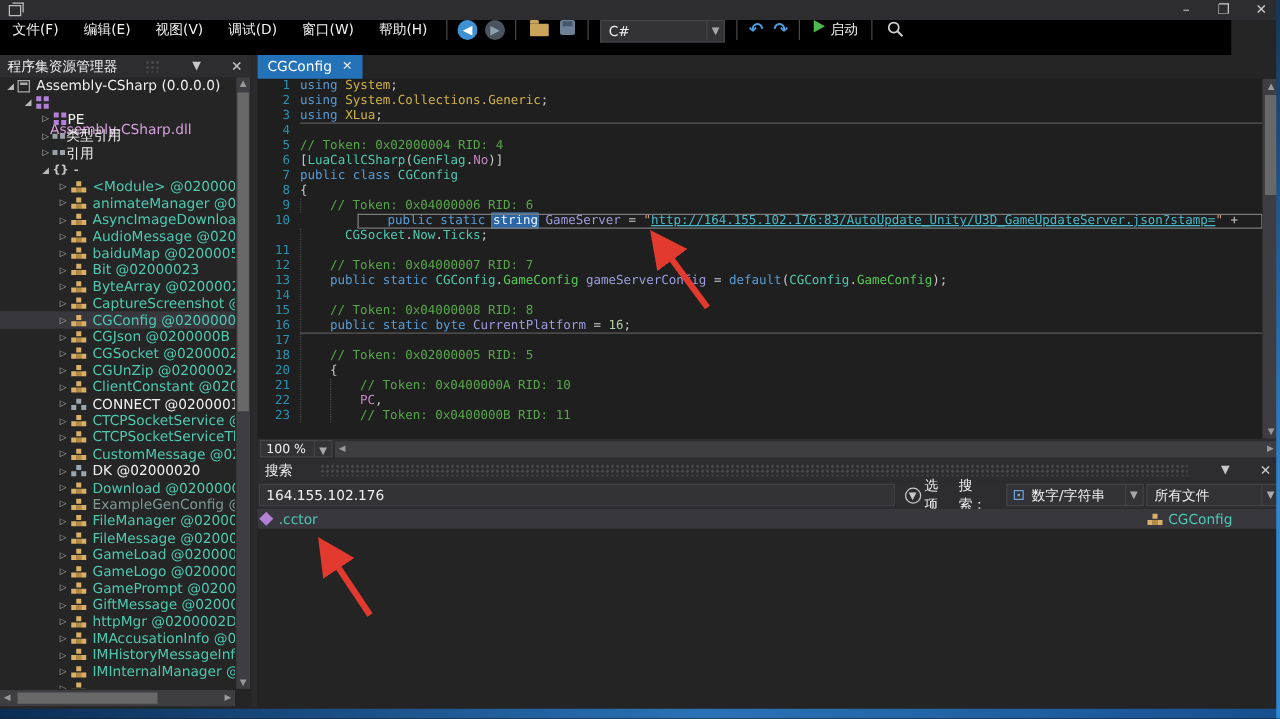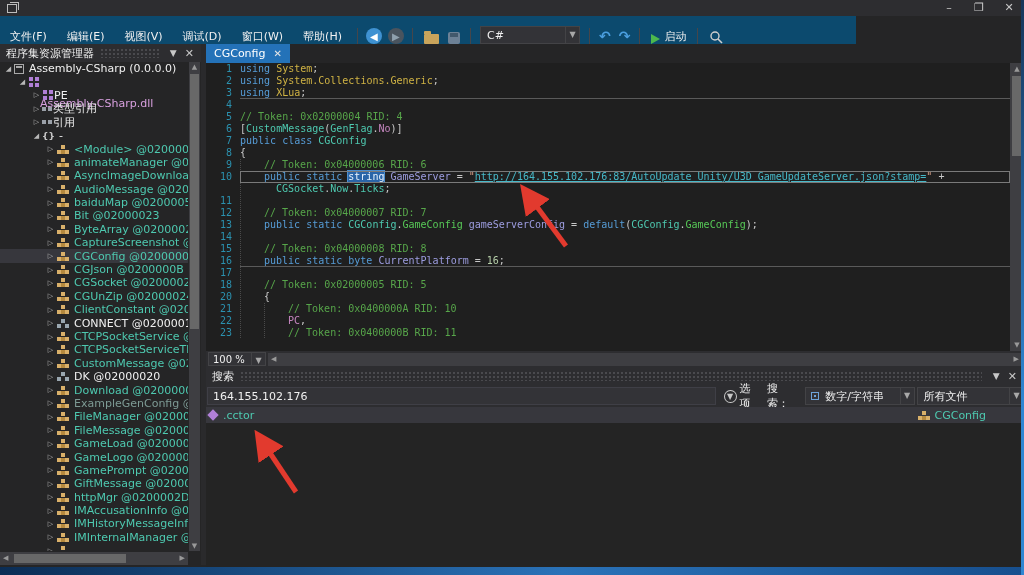--- a/index.html
+++ b/index.html
@@ -9,22 +9,22 @@
 
   
   #titlebar { position:absolute; left:0; top:0; width:1024px; height:16px; background:#2d2d30;
               display:flex; align-items:center; color:#cfcfcf; font-size:11px; }
   #appicon { width:10px; height:9px; border:1px solid #bdbdbd; margin:1px 6px 0 7px; position:relative; }
   #appicon:before { content:""; position:absolute; left:2px; top:-3px; width:8px; height:7px; border:1px solid #bdbdbd; border-bottom:none; border-left:none; }
   #wbtns { margin-left:auto; display:flex; align-items:center; height:100%; }
   .wbtn { width:30px; text-align:center; color:#c8c8c8; font-size:11px; line-height:16px; }
 
   
-  #menubar { position:absolute; left:0; top:16px; width:856px; height:28px; background:#0c4a6e;
-             display:flex; align-items:flex-end; font-size:11px; color:#f1f1f1; }
+  #menubar { position:absolute; left:0; top:16px; width:985px; height:28px; background:#000000;
+             display:flex; align-items:flex-start; font-size:11px; color:#f1f1f1; }
   .mitem { padding:0 10px; }
   .tsep { width:1px; height:16px; background:#46464a; margin:0 5px; }
   .cbtn { width:16px; height:16px; border-radius:50%; display:flex; align-items:center; justify-content:center;
           font-size:10px; color:#fff; margin:0 3px; }
   .cbtn.back { background:#3f92d2; }
   .cbtn.fwd  { background:#4a545e; color:#8fa0ad; }
   .folder { width:15px; height:10px; background:#c9a45b; border-radius:1px; position:relative; margin:3px 4px 0 6px; }
   .folder:before { content:""; position:absolute; left:0; top:-3px; width:7px; height:3px; background:#c9a45b; border-radius:1px 1px 0 0; }
   .saveall { width:12px; height:12px; background:#6d8196; border-radius:2px; margin:0 5px; position:relative; }
   .saveall:before { content:""; position:absolute; left:2px; top:1px; width:8px; height:4px; background:#42586c; }
@@ -32,21 +32,21 @@
   #langcombo { width:100px; margin:0 4px; }
   .combo .cval { flex:1; padding:0 6px; font-size:11px; }
   .combo .cdrop { width:14px; height:100%; border-left:1px solid #434346; text-align:center; color:#a8a8a8; font-size:8px; line-height:16px; }
   .uarrow { color:#4b9fe0; font-size:14px; font-weight:bold; margin:0 4px; }
   .play { width:0; height:0; border-left:9px solid #4db84d; border-top:5px solid transparent; border-bottom:5px solid transparent; margin:0 4px 0 6px; }
   #startlbl { font-size:11px; margin-right:6px; }
   .mag { margin-left:6px; }
 
   
   #explorer { position:absolute; left:0; top:44px; width:201px; height:521px; background:#252526; }
-  .phead { height:18px; display:flex; align-items:center; background:#2d2d30; color:#f0f0f0; font-size:11px; padding-left:6px; }
+  .phead { height:18px; display:flex; align-items:center; background:#2d2d30; color:#f0f0f0; font-size:11px; padding-left:6px;gap:16px; }
   .phead .dots { flex:1; height:10px; margin:0 6px;
                  background-image:radial-gradient(circle,#4a4a4e 1px,transparent 1.2px); background-size:4px 4px; }
   .phbtn { color:#c8c8c8; font-size:9px; padding:0 5px; }
   .phx { color:#c8c8c8; font-size:11px; padding:0 7px 0 3px; }
   #tree { position:absolute; left:0; top:18px; width:188px; height:489px; overflow:hidden; }
   .trow { height:13.4px; display:flex; align-items:center; white-space:nowrap; font-size:11px; }
   .trow.sel { background:#37373d; }
   .texp { width:11px; flex:none; font-size:7px; color:#b8b8b8; text-align:center; }
   .tico { flex:none; margin-right:5px; }
   .tlabel { overflow:hidden; }
@@ -71,21 +71,21 @@
   
   #editor { position:absolute; left:206px; top:44px; width:818px; height:323px; background:#1f1f1f; }
   #tabbar { height:19px; background:#252526; display:flex; }
   #tab { background:#2472b8; color:#fff; font-size:11px; display:flex; align-items:center; padding:0 8px; }
   #tabclose { margin-left:8px; font-size:10px; color:#e8e8e8; }
   #code { position:absolute; left:0; top:19px; width:804px; height:288px; overflow:hidden;
           font-family:"DejaVu Sans Mono","Liberation Mono",monospace; font-size:10px; }
   .cl { display:flex; height:12px; line-height:12px; white-space:pre; }
   .ln { width:34px; flex:none; text-align:right; padding-right:8px; color:#2b91af; }
   .cc { flex:1; position:relative; }
-  .cc.box { outline:1px solid #7a7a7a; outline-offset:-1px; }
+  .cc.box { outline:1px solid #7a7a7a; outline-offset:-1px;margin-left:46px; }
   .cc.rule { border-bottom:1px solid #5a5a5a; }
   .guide { display:inline-block; width:24px; height:11px; border-left:1px dotted #4a4a4a; vertical-align:top; }
   .kw{color:#569cd6;} .ns{color:#d0b344;} .cm{color:#57a64a;} .ty{color:#4ec9b0;}
   .vt{color:#57c957;} .fld{color:#9d9de0;} .en{color:#c586c0;} .et{color:#b8d7a3;}
   .num{color:#b5cea8;} .pn{color:#c8c8c8;} .str{color:#d69d85;}
   .url{color:#46b8c8; text-decoration:underline;}
   .kwsel{color:#e8f4ff; background:#2a65a8; outline:1px solid #4a8fd0;}
   #edvs { right:0; top:19px; width:14px; height:288px; }
   #edbottom { position:absolute; left:0; top:307px; width:818px; height:16px; background:#2d2d30; display:flex; align-items:center; }
   #zoomcombo { width:58px; height:14px; margin-left:2px; }
@@ -375,21 +375,21 @@
         <span>CGConfig</span>
         <span id="tabclose">✕</span>
       </div>
     </div>
     <div id="code">
         <div class="cl"><span class="ln">1</span><div class="cc"><span class="kw">using </span><span class="ns">System</span><span class="pn">;</span></div></div>
         <div class="cl"><span class="ln">2</span><div class="cc"><span class="kw">using </span><span class="ns">System.Collections.Generic</span><span class="pn">;</span></div></div>
         <div class="cl"><span class="ln">3</span><div class="cc rule"><span class="kw">using </span><span class="ns">XLua</span><span class="pn">;</span></div></div>
         <div class="cl"><span class="ln">4</span><div class="cc"></div></div>
         <div class="cl"><span class="ln">5</span><div class="cc"><span class="cm">// Token: 0x02000004 RID: 4</span></div></div>
-        <div class="cl"><span class="ln">6</span><div class="cc"><span class="pn">[</span><span class="ty">CustomMessage</span><span class="pn">(</span><span class="ty">GenFlag</span><span class="pn">.</span><span class="en">No</span><span class="pn">)]</span></div></div>
+        <div class="cl"><span class="ln">6</span><div class="cc"><span class="pn">[</span><span class="ty">LuaCallCSharp</span><span class="pn">(</span><span class="ty">GenFlag</span><span class="pn">.</span><span class="en">No</span><span class="pn">)]</span></div></div>
         <div class="cl"><span class="ln">7</span><div class="cc"><span class="kw">public </span><span class="kw">class </span><span class="ty">CGConfig</span></div></div>
         <div class="cl"><span class="ln">8</span><div class="cc"><span class="pn">{</span></div></div>
         <div class="cl"><span class="ln">9</span><div class="cc"><span class="guide"></span><span class="cm">// Token: 0x04000006 RID: 6</span></div></div>
         <div class="cl"><span class="ln">10</span><div class="cc box"><span class="guide"></span><span class="kw">public </span><span class="kw">static </span><span class="kwsel">string</span><span class="pn"> </span><span class="fld">GameServer</span><span class="pn"> = </span><span class="str">"</span><span class="url">http://164.155.102.176:83/AutoUpdate_Unity/U3D_GameUpdateServer.json?stamp=</span><span class="str">"</span><span class="pn"> +</span></div></div>
         <div class="cl"><span class="ln"></span><div class="cc"><span class="guide"></span><span class="pn">  </span><span class="ty">CGSocket</span><span class="pn">.</span><span class="ty">Now</span><span class="pn">.</span><span class="ty">Ticks</span><span class="pn">;</span></div></div>
         <div class="cl"><span class="ln">11</span><div class="cc"><span class="guide"></span></div></div>
         <div class="cl"><span class="ln">12</span><div class="cc"><span class="guide"></span><span class="cm">// Token: 0x04000007 RID: 7</span></div></div>
         <div class="cl"><span class="ln">13</span><div class="cc"><span class="guide"></span><span class="kw">public </span><span class="kw">static </span><span class="ty">CGConfig</span><span class="pn">.</span><span class="vt">GameConfig</span><span class="pn"> </span><span class="fld">gameServerConfig</span><span class="pn"> = </span><span class="kw">default</span><span class="pn">(</span><span class="ty">CGConfig</span><span class="pn">.</span><span class="vt">GameConfig</span><span class="pn">)</span><span class="pn">;</span></div></div>
         <div class="cl"><span class="ln">14</span><div class="cc"><span class="guide"></span></div></div>
         <div class="cl"><span class="ln">15</span><div class="cc"><span class="guide"></span><span class="cm">// Token: 0x04000008 RID: 8</span></div></div>

